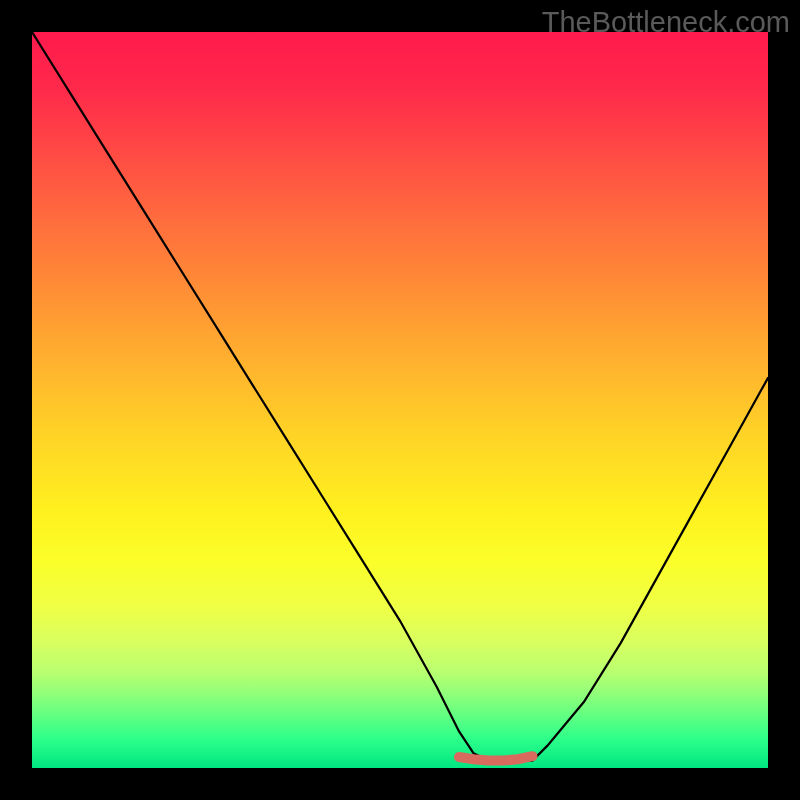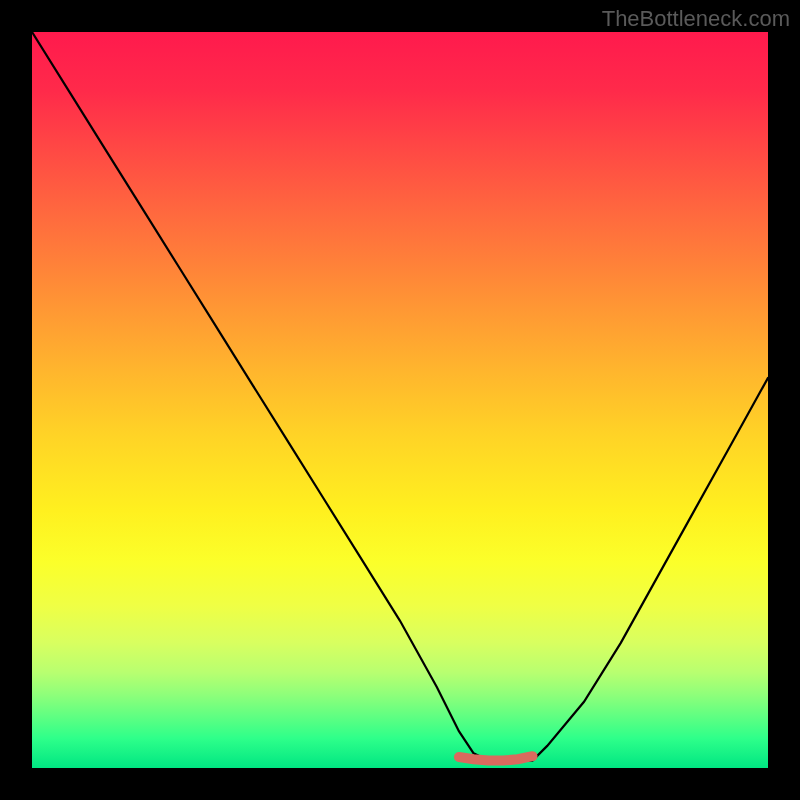--- a/index.html
+++ b/index.html
@@ -9,21 +9,21 @@
     height: 800px;
     background: #000;
     position: relative;
     font-family: Arial, sans-serif;
   }
   .watermark {
     position: absolute;
     top: 6px;
     right: 10px;
     color: #5a5a5a;
-    font-size: 22px;
+    font-size: 29px;
     font-weight: 500;
     z-index: 10;
   }
   .plot-frame {
     position: absolute;
     left: 32px;
     top: 32px;
     width: 736px;
     height: 736px;
     background: #000;

